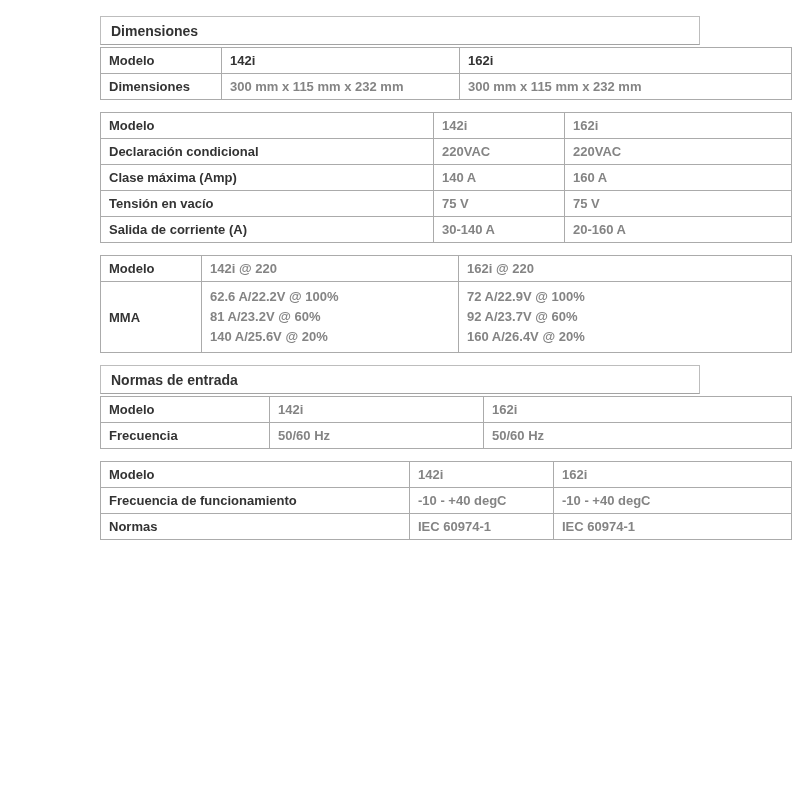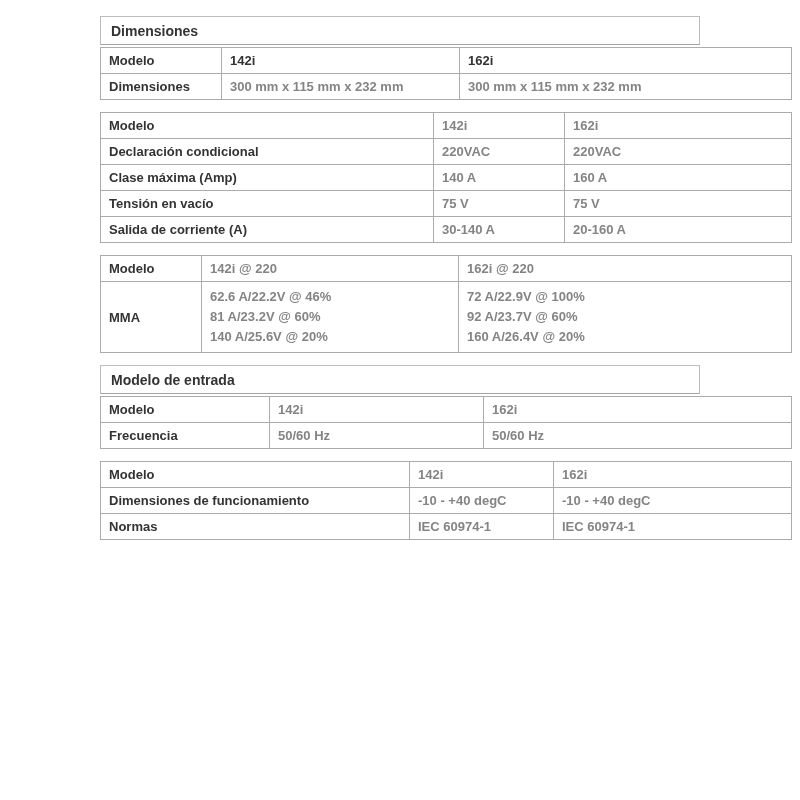--- a/index.html
+++ b/index.html
@@ -134,36 +134,36 @@
         </colgroup>
       <tbody>
           <tr>
         <td class="label">Modelo</td>
         <td class="value">142i @ 220</td>
         <td class="value">162i @ 220</td>
       </tr>
       <tr>
         <td class="label">MMA</td>
         <td class="value multi">
-          <span>62.6 A/22.2V @ 46%</span>
+          <span>62.6 A/22.2V @ 100%</span>
           <span>81 A/23.2V @ 60%</span>
           <span>140 A/25.6V @ 20%</span>
         </td>
         <td class="value multi">
           <span>72 A/22.9V @ 100%</span>
           <span>92 A/23.7V @ 60%</span>
           <span>160 A/26.4V @ 20%</span>
         </td>
       </tr>
     </tbody>
       </table>
   </section>
 
   <section class="section">
-    <div class="section-header">Modelo de entrada</div>
+    <div class="section-header">Normas de entrada</div>
     <table class="spec">
       <colgroup>
           <col style="width:169px">
           <col style="width:214px">
           <col>
         </colgroup>
       <tbody>
           <tr>
         <td class="label">Modelo</td>
         <td class="value">142i</td>
@@ -185,21 +185,21 @@
           <col style="width:144px">
           <col>
         </colgroup>
       <tbody>
           <tr>
         <td class="label">Modelo</td>
         <td class="value">142i</td>
         <td class="value">162i</td>
       </tr>
       <tr>
-        <td class="label">Dimensiones de funcionamiento</td>
+        <td class="label">Frecuencia de funcionamiento</td>
         <td class="value">-10 - +40 degC</td>
         <td class="value">-10 - +40 degC</td>
       </tr>
       <tr>
         <td class="label">Normas</td>
         <td class="value">IEC 60974-1</td>
         <td class="value">IEC 60974-1</td>
       </tr>
     </tbody>
       </table>

